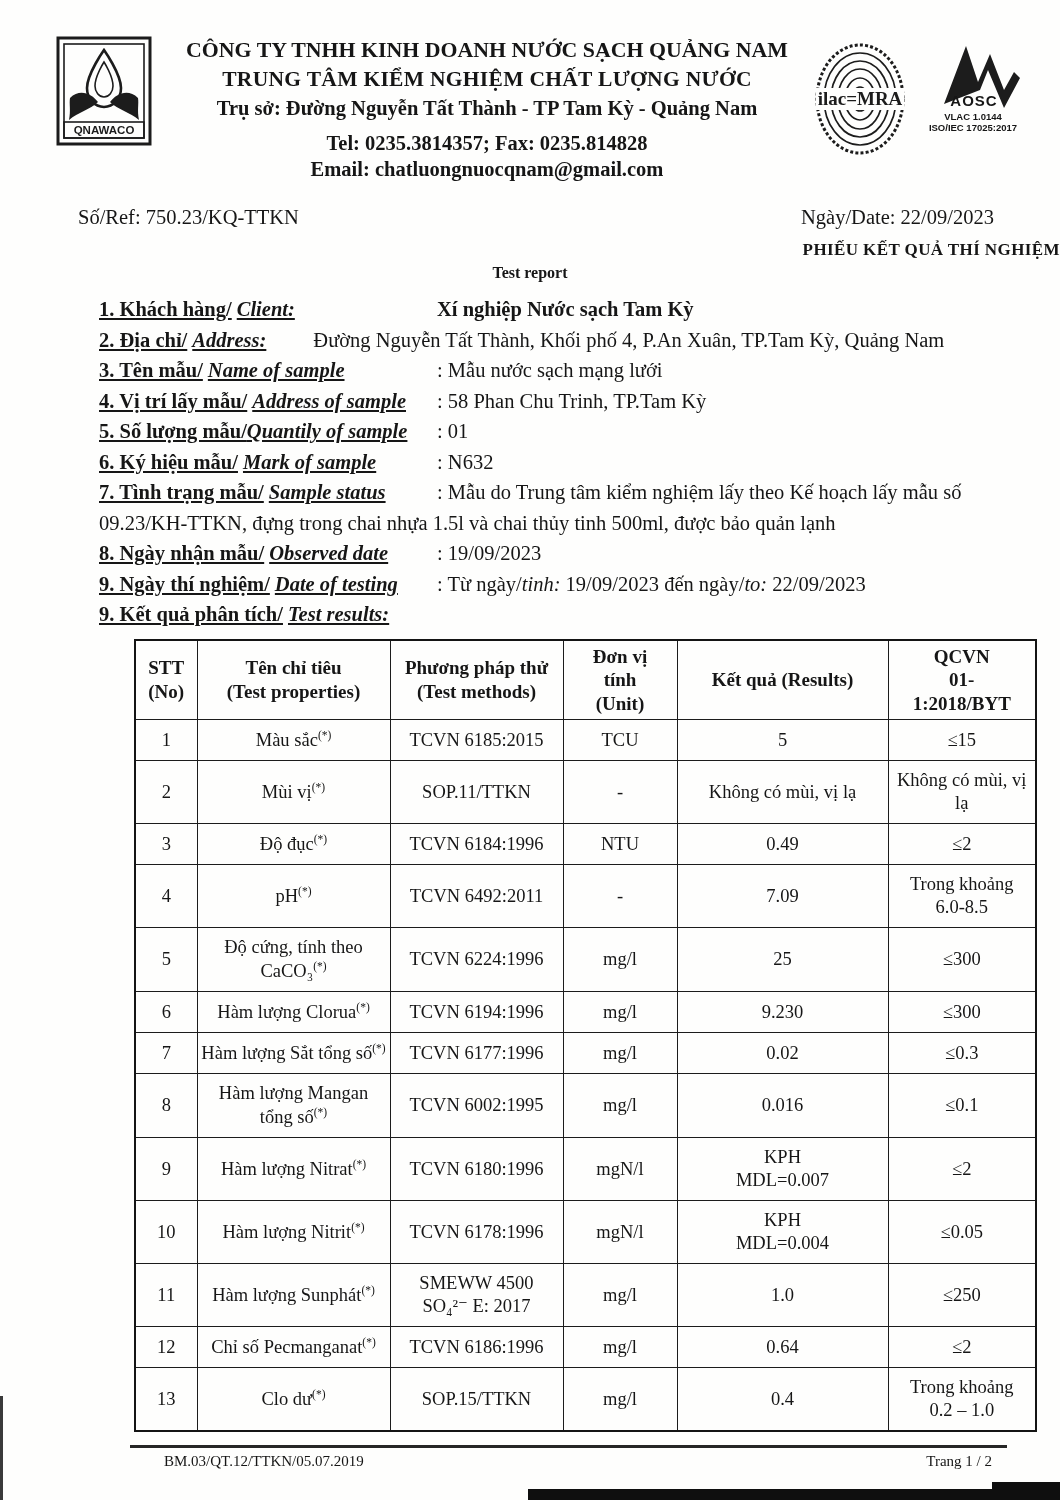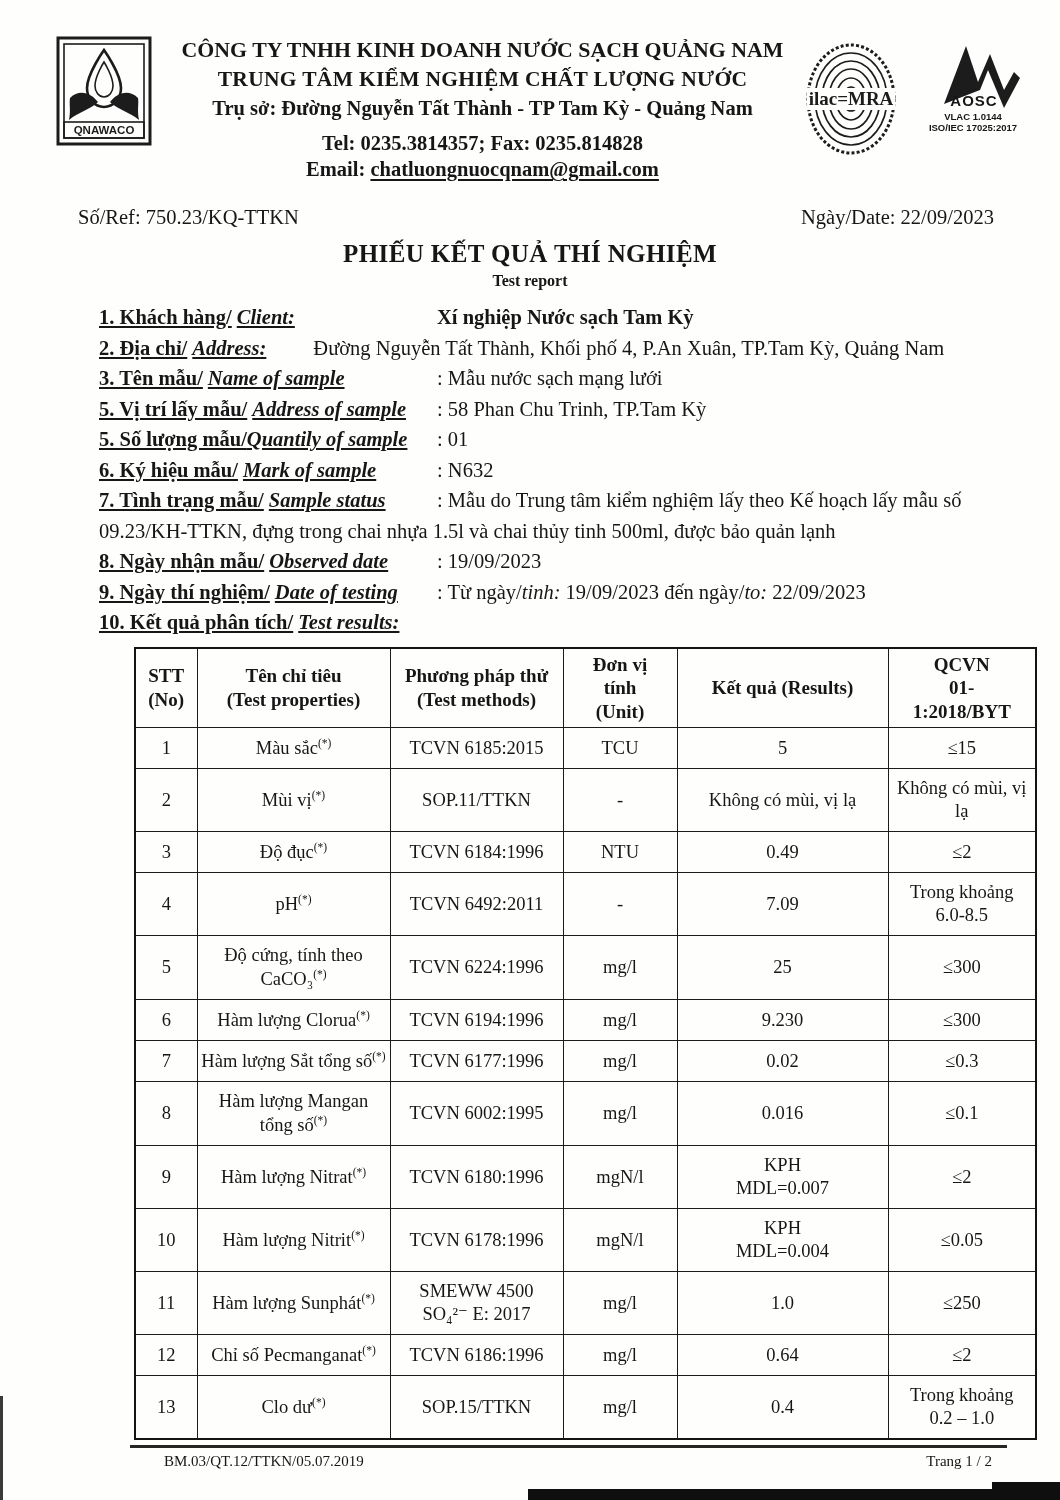--- a/index.html
+++ b/index.html
@@ -10,30 +10,30 @@
   }
   
   .letterhead { display:flex; align-items:flex-start; padding:36px 34px 0 56px; }
   .qn-logo { width:98px; flex:0 0 98px; }
   .head-center { flex:1; text-align:center; padding:2px 4px 0 10px; }
   .head-company { font-size:21px; font-weight:bold; transform:scaleX(1.04); transform-origin:center; white-space:nowrap; }
   .head-center-name { font-size:21.5px; font-weight:bold; margin-top:4px; letter-spacing:.3px; white-space:nowrap; }
   .head-address { font-size:20.5px; font-weight:bold; margin-top:5px; white-space:nowrap; }
   .head-tel { font-size:20.5px; font-weight:bold; margin-top:12px; }
   .head-email { font-size:20.5px; font-weight:bold; margin-top:3px; }
-  .head-email .addr { text-decoration:underline; text-underline-offset:3px; }
-  .logos-right { flex:0 0 212px; display:flex; gap:19px; padding-top:6px; }
+  .head-email .addr { text-underline-offset:3px; }
+  .logos-right { flex:0 0 212px; display:flex; gap:10px; padding-top:6px; }
   .ilac-wrap { width:96px; }
   .aosc-wrap { width:106px; text-align:center; }
   .aosc-name { font-size:15px; font-weight:bold; font-family:"Liberation Sans","DejaVu Sans",sans-serif; text-align:center; margin:-20px 0 0 2px; letter-spacing:1px; }
   .aosc-s1 { font-size:9.5px; font-weight:bold; font-family:"Liberation Sans","DejaVu Sans",sans-serif; margin-top:2px; }
   .aosc-s2 { font-size:9.5px; font-weight:bold; font-family:"Liberation Sans","DejaVu Sans",sans-serif; }
   
   .ref-line { display:flex; justify-content:space-between; margin:25px 66px 0 78px; font-size:20.5px; }
-  .doc-title { text-align:center; font-size:25px; font-weight:bold; margin-top:11px; letter-spacing:.4px; }
+  .doc-title { text-align:right; font-size:17px; font-weight:bold; margin-top:11px; letter-spacing:.4px; }
   .doc-subtitle { text-align:center; font-size:16px; font-weight:bold; margin-top:4px; }
   
   .info-section { margin:12px 52px 0 99px; font-size:20.5px; }
   .info-row { line-height:30.5px; }
   .info-label { display:inline-block; min-width:338px; }
   .info-label .en { font-style:italic; margin-left:5px; }
   .info-label .nosp { margin-left:0; }
   .info-row:nth-child(1) .info-value { font-weight:bold; }
   .info-row:nth-child(2) .info-label { min-width:0; margin-right:47px; }
   
@@ -116,27 +116,27 @@
     <span>Ngày/Date: 22/09/2023</span>
   </div>
 
   <div class="doc-title">PHIẾU KẾT QUẢ THÍ NGHIỆM</div>
   <div class="doc-subtitle">Test report</div>
 
   <div class="info-section">
       <div class="info-row"><span class="info-label"><b>1. Khách hàng/</b><b class="en">Client:</b></span><span class="info-value"><span>Xí nghiệp Nước sạch Tam Kỳ</span></span></div>
       <div class="info-row"><span class="info-label"><b>2. Địa chỉ/</b><b class="en">Address:</b></span><span class="info-value"><span>Đường Nguyễn Tất Thành, Khối phố 4, P.An Xuân, TP.Tam Kỳ, Quảng Nam</span></span></div>
       <div class="info-row"><span class="info-label"><b>3. Tên mẫu/</b><b class="en">Name of sample</b></span><span class="info-value">: <span>Mẫu nước sạch mạng lưới</span></span></div>
-      <div class="info-row"><span class="info-label"><b>5. Vị trí lấy mẫu/</b><b class="en">Address of sample</b></span><span class="info-value">: <span>58 Phan Chu Trinh, TP.Tam Kỳ</span></span></div>
+      <div class="info-row"><span class="info-label"><b>4. Vị trí lấy mẫu/</b><b class="en">Address of sample</b></span><span class="info-value">: <span>58 Phan Chu Trinh, TP.Tam Kỳ</span></span></div>
       <div class="info-row"><span class="info-label"><b>5. Số lượng mẫu/</b><b class="en nosp">Quantily of sample</b></span><span class="info-value">: <span>01</span></span></div>
       <div class="info-row"><span class="info-label"><b>6. Ký hiệu mẫu/</b><b class="en">Mark of sample</b></span><span class="info-value">: <span>N632</span></span></div>
       <div class="info-row"><span class="info-label"><b>7. Tình trạng mẫu/</b><b class="en">Sample status</b></span><span class="info-value">: <span>Mẫu do Trung tâm kiểm nghiệm lấy theo Kế hoạch lấy mẫu số 09.23/KH-TTKN, đựng trong chai nhựa 1.5l và chai thủy tinh 500ml, được bảo quản lạnh</span></span></div>
       <div class="info-row"><span class="info-label"><b>8. Ngày nhận mẫu/</b><b class="en">Observed date</b></span><span class="info-value">: <span>19/09/2023</span></span></div>
       <div class="info-row"><span class="info-label"><b>9. Ngày thí nghiệm/</b><b class="en">Date of testing</b></span><span class="info-value">: <span>Từ ngày/</span><i>tinh:</i><span> 19/09/2023  đến ngày/</span><i>to:</i><span> 22/09/2023</span></span></div>
-      <div class="info-row"><span class="info-label"><b>10. Kết quả phân tích/</b><b class="en">Test results:</b></span><span class="info-value"></span></div>
+      <div class="info-row"><span class="info-label"><b>9. Kết quả phân tích/</b><b class="en">Test results:</b></span><span class="info-value"></span></div>
     </div>
 
   <table class="results">
     <colgroup>
       <col style="width:62px">
         <col style="width:193px">
         <col style="width:173px">
       <col style="width:114px">
         <col style="width:211px">
         <col style="width:148px">

